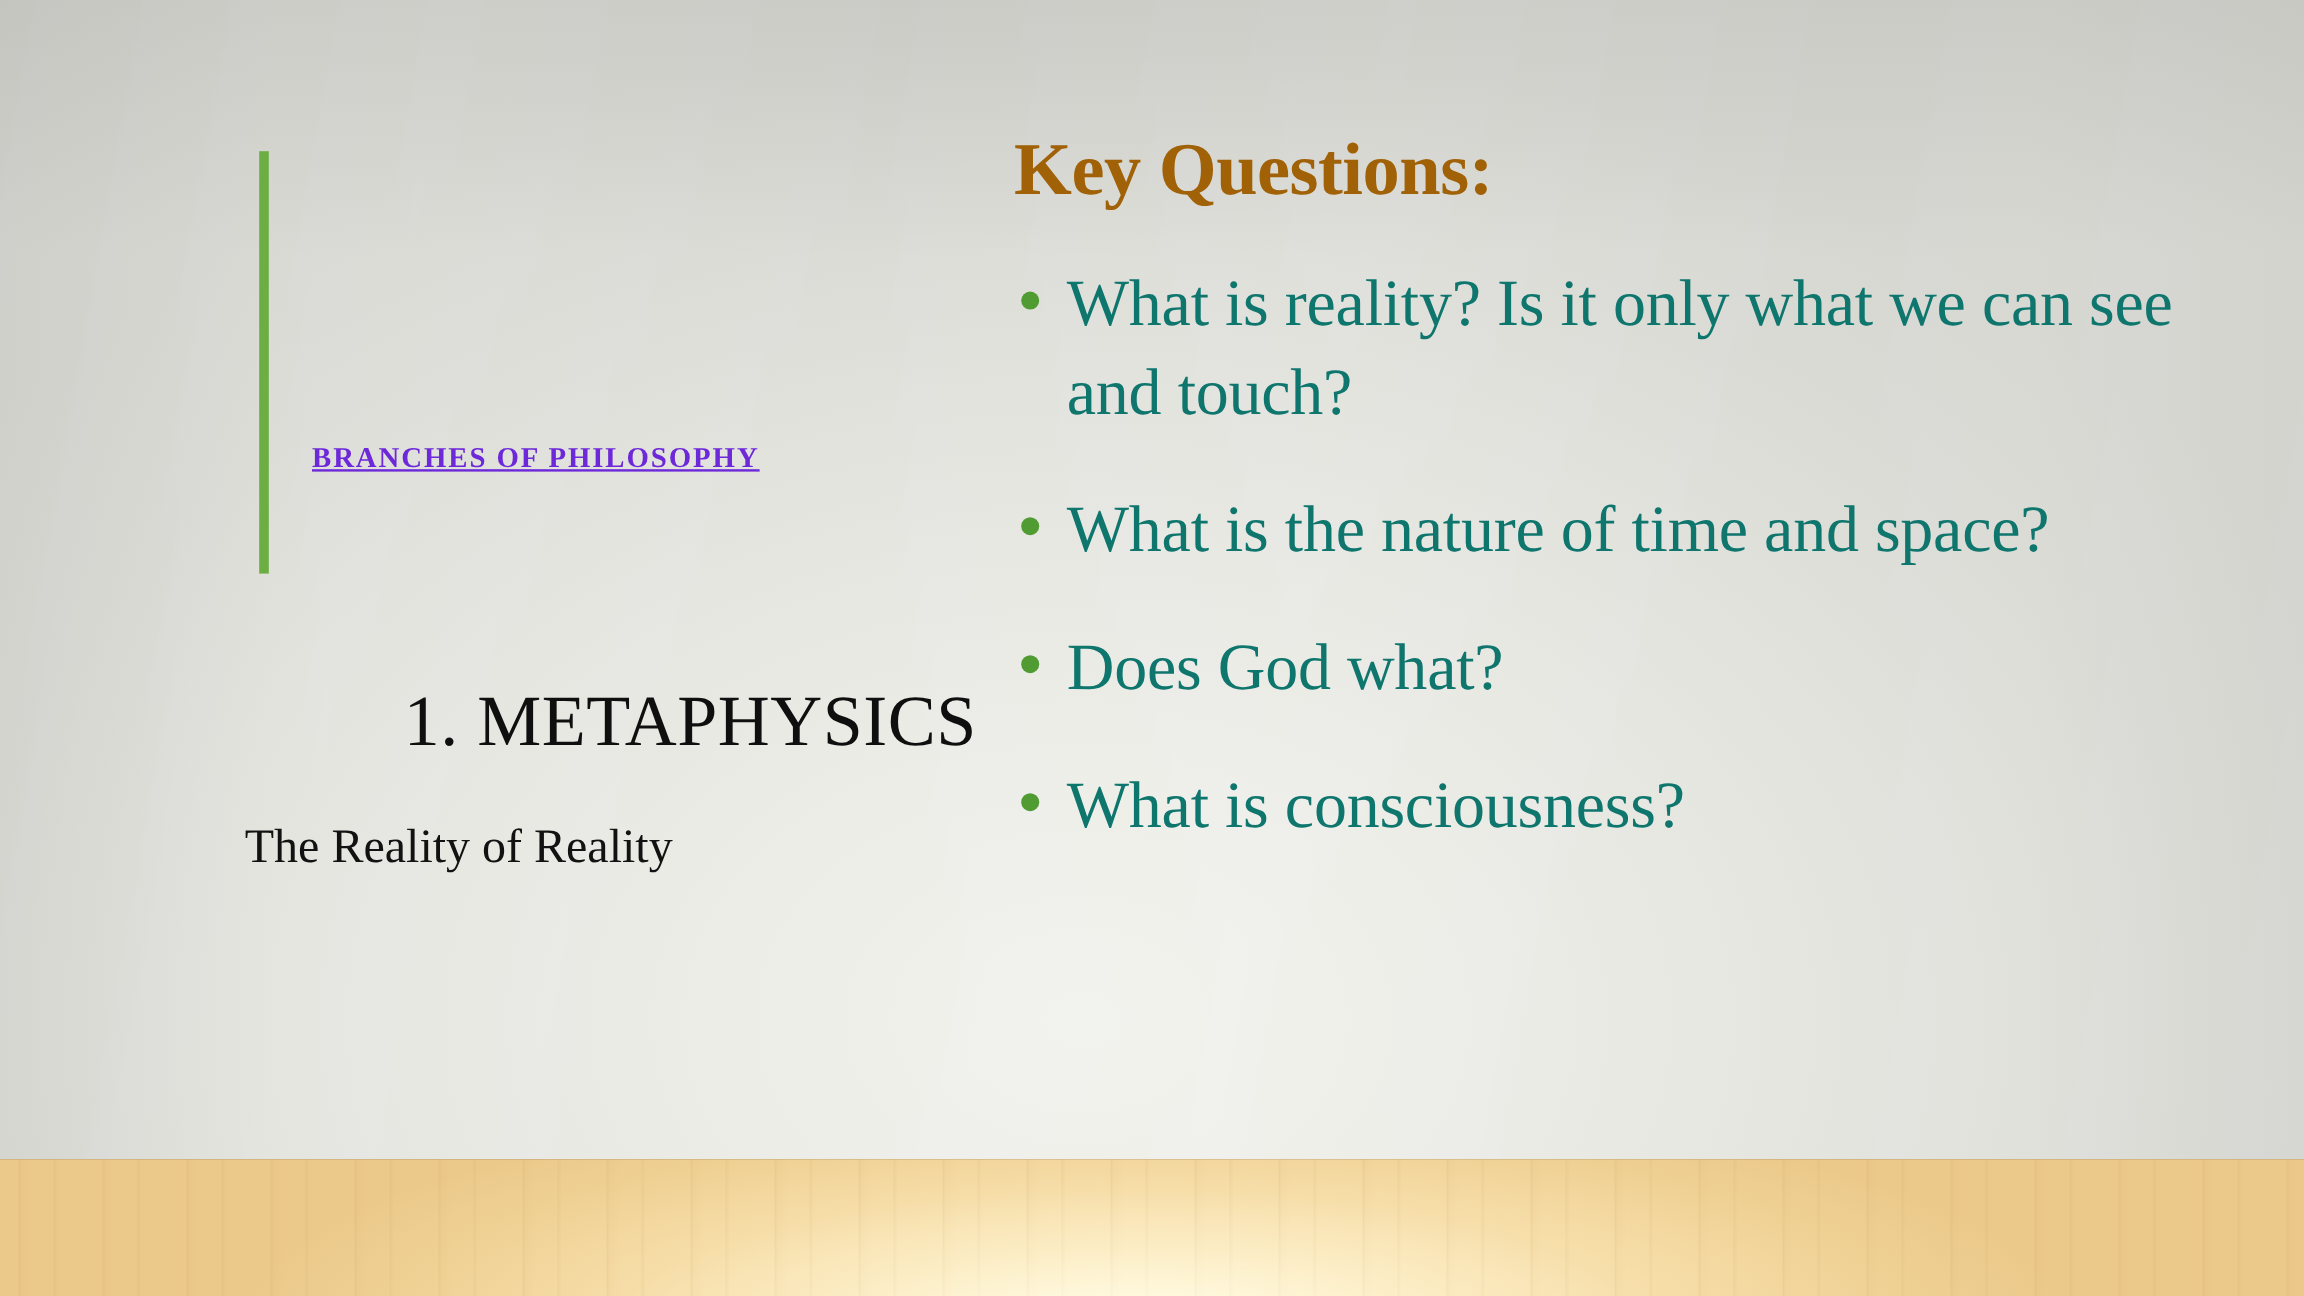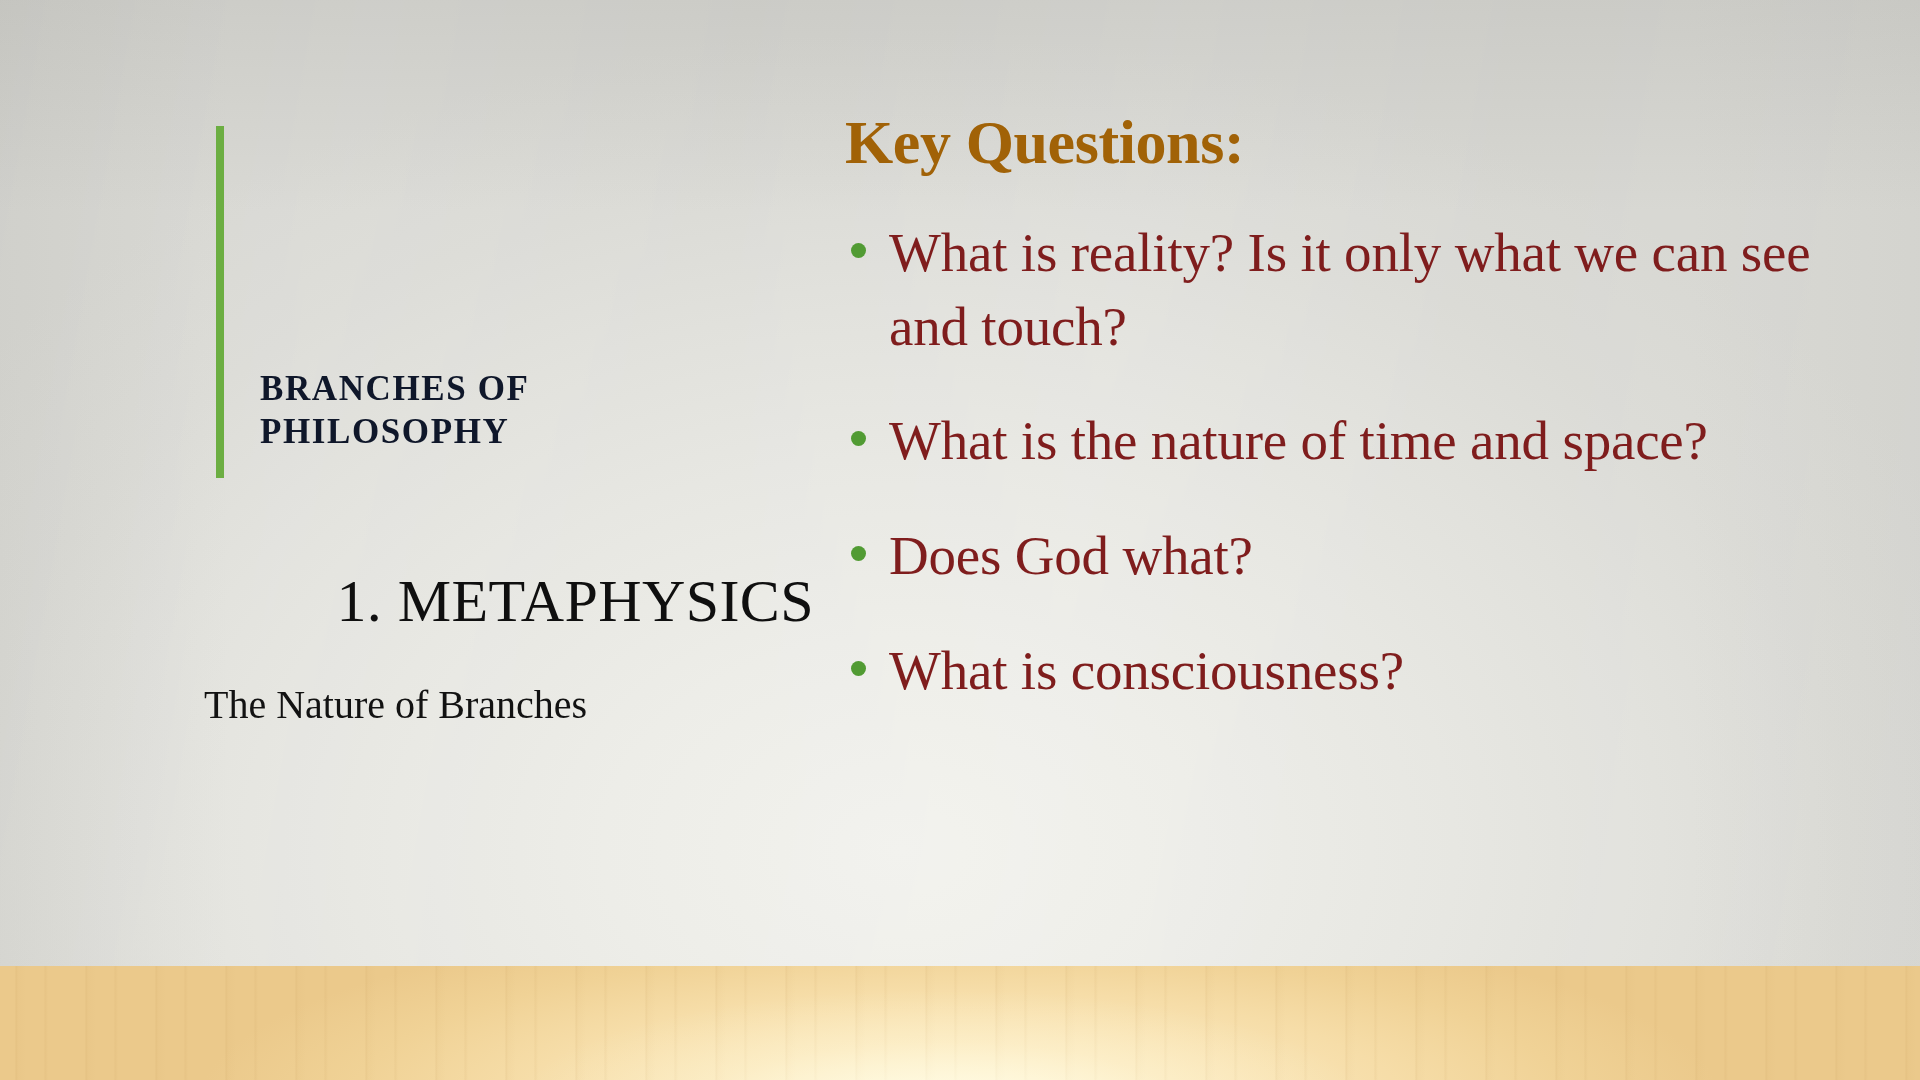--- a/index.html
+++ b/index.html
@@ -133,27 +133,28 @@
     top: 6px;
     width: 8px;
     height: 352px;
     background: #6cae42;
   }
   #eyebrow-label {
     position: absolute;
     left: 64px;
     top: 248px;
     width: 420px;
-    color: #0f172a;
+    color: #6d28d9;
     font-family: "Liberation Serif", serif;
     font-weight: bold;
-    font-size: 35px;
+    font-size: 24px;
     line-height: 1.22;
     letter-spacing: 1.6px;
     text-transform: uppercase;
+    text-decoration: underline;
   }
   #branch-title {
     position: absolute;
     left: 8px;
     top: 448px;
     width: 610px;
     color: #0f0f0f;
     font-family: "Liberation Serif", serif;
     font-weight: normal;
     font-size: 60px;
@@ -195,21 +196,21 @@
     margin: 0;
     padding: 0;
   }
   .question-item {
     position: relative;
     padding-left: 44px;
     margin-bottom: 26px;
     font-family: "Liberation Serif", serif;
     font-size: 55px;
     line-height: 1.34;
-    color: #7f1d1d;
+    color: #0f766e;
     letter-spacing: -0.2px;
     margin-top: 41px;
   }
   .question-item .bullet-dot {
     position: absolute;
     left: 6px;
     top: 27px;
     width: 15px;
     height: 15px;
     border-radius: 50%;
@@ -237,21 +238,21 @@
   <div id="slide-content">
 
     <div id="left-col">
 
       <div id="accent-bar"></div>
 
       <div id="eyebrow-label">Branches of Philosophy</div>
 
       <div id="branch-title">1. METAPHYSICS</div>
 
-      <div id="branch-subtitle">The Nature of Branches</div>
+      <div id="branch-subtitle">The Reality of Reality</div>
     </div>
 
     <div id="right-col">
 
       <div id="questions-heading">Key Questions:</div>
 
       <ul id="questions-list">
 
         <li class="question-item">
           <span class="bullet-dot"></span>

